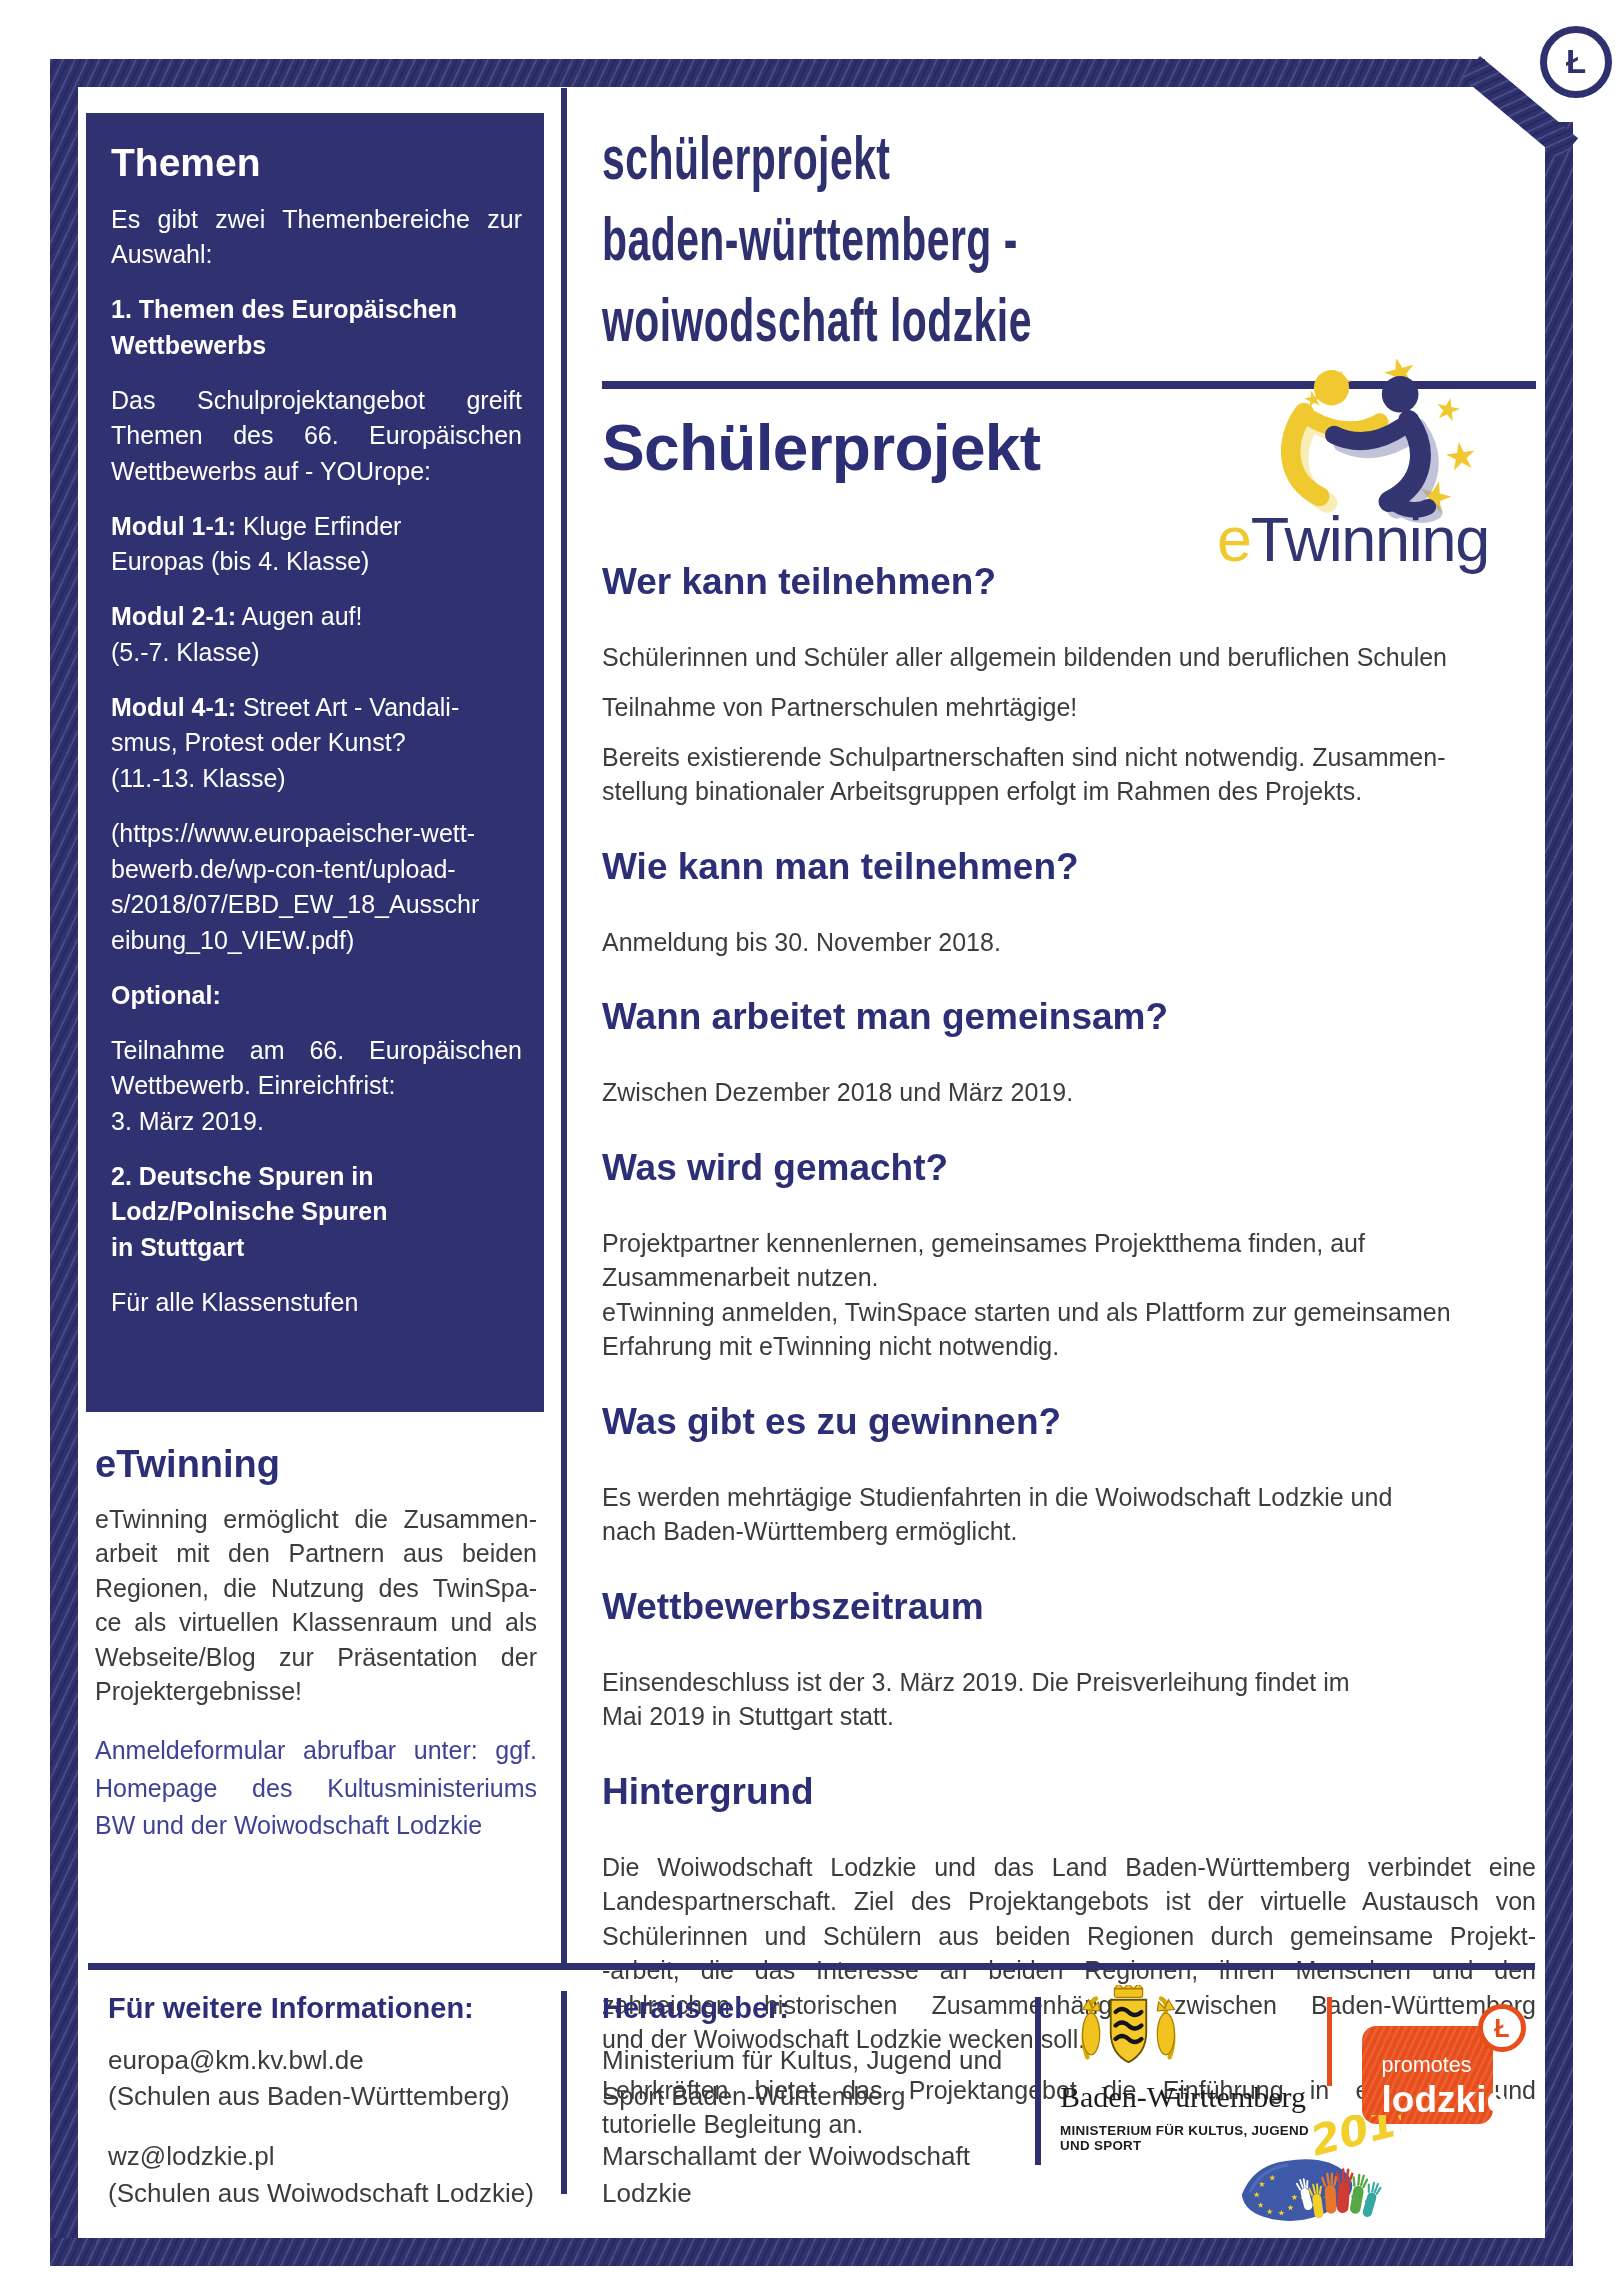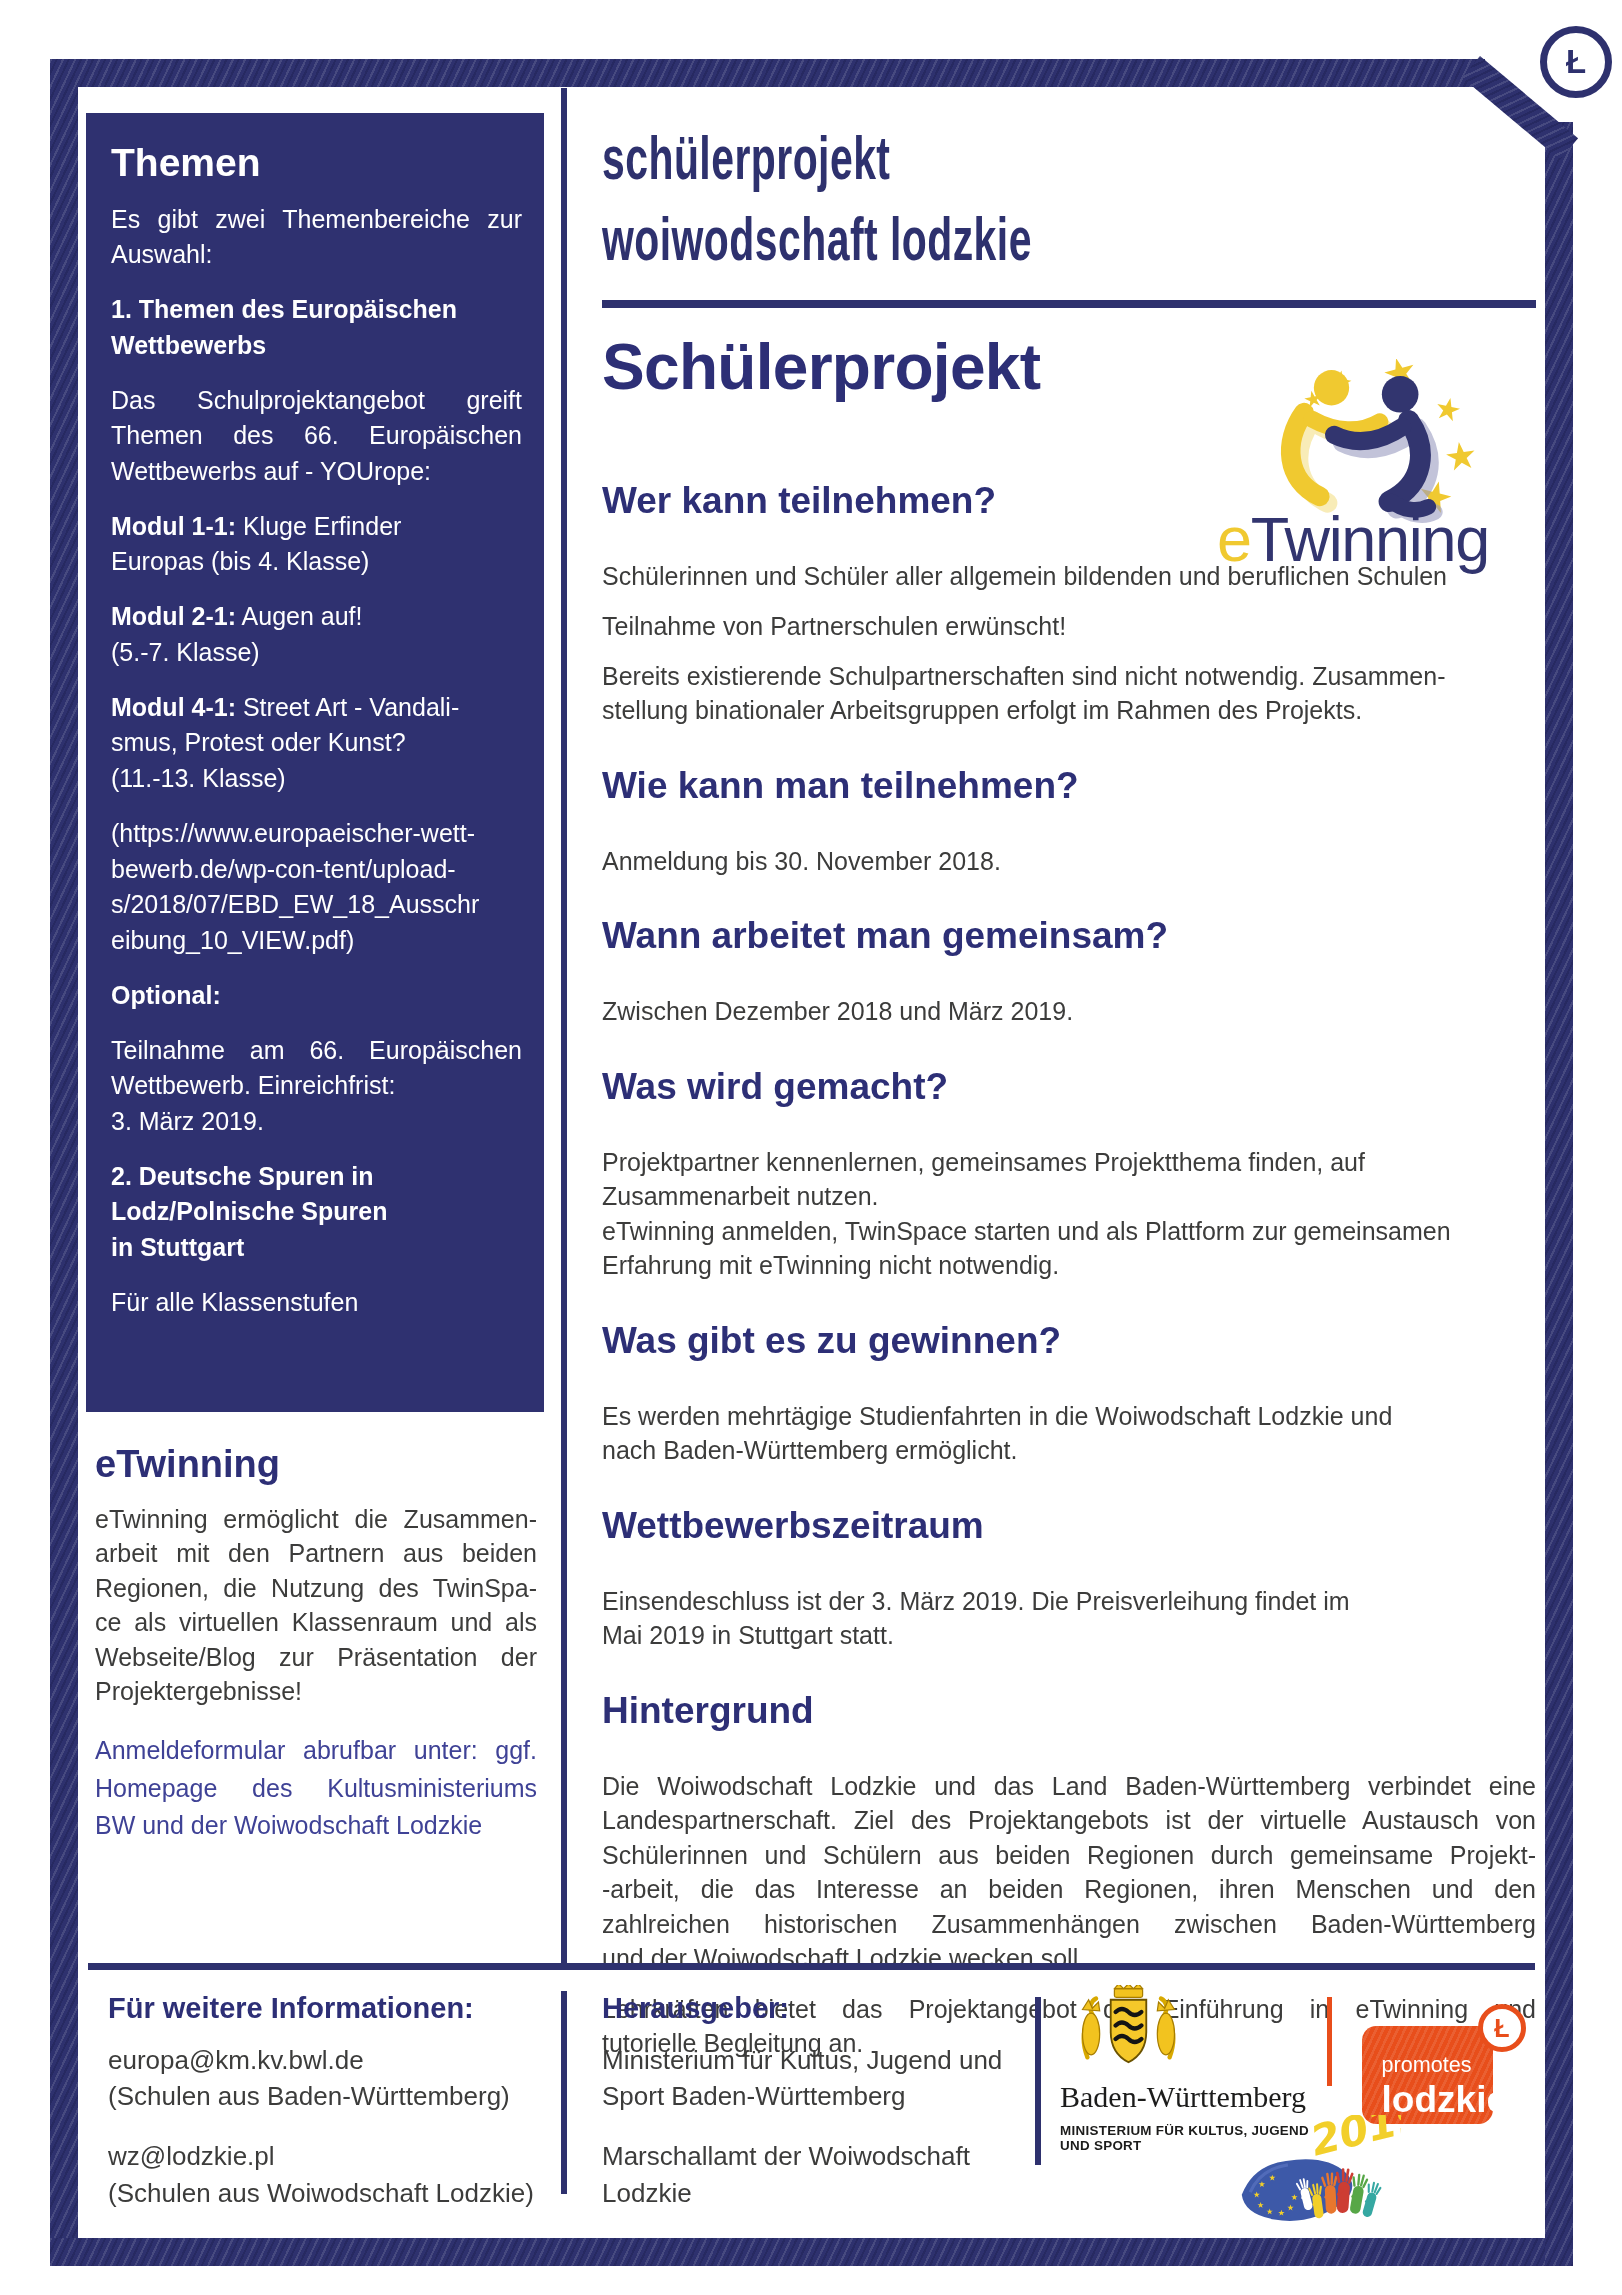--- a/index.html
+++ b/index.html
@@ -231,40 +231,41 @@
     <div class="jl">Anmeldeformular abrufbar unter: ggf.</div>
         <div class="jl">Homepage des Kultusministeriums</div>
         <div class="jl">BW und der Woiwodschaft Lodzkie</div>
       </div>
   </section>
 
   <main class="main">
     <div>
 
     <div class="title-line"><span class="cond">schülerprojekt</span></div>
+        <div class="title-line"><span class="cond">baden-württemberg -</span></div>
         <div class="title-line"><span class="cond">woiwodschaft lodzkie</span></div>
       </div>
     <div class="header-rule"></div>
     <h1 class="page-title">Schülerprojekt</h1>
 
     <div class="m-sections">
 
         <section class="m-section">
           <h3 class="m-heading">Wer kann teilnehmen?</h3>
           <div>
 
               <div class="m-para">
                 <div>
                 <div class="m-line jl">Schülerinnen und Schüler aller allgemein bildenden und beruflichen Schulen</div>
               </div>
               </div>
 
               <div class="m-para">
                 <div>
-                <div class="m-line jl">Teilnahme von Partnerschulen erwünscht!</div>
+                <div class="m-line jl">Teilnahme von Partnerschulen mehrtägige!</div>
               </div>
               </div>
 
               <div class="m-para">
                 <div>
                 <div class="m-line jl">Bereits existierende Schulpartnerschaften sind nicht notwendig. Zusammen-</div>
                 <div class="m-line jl">stellung binationaler Arbeitsgruppen erfolgt im Rahmen des Projekts.</div>
               </div>
               </div>
             </div>

